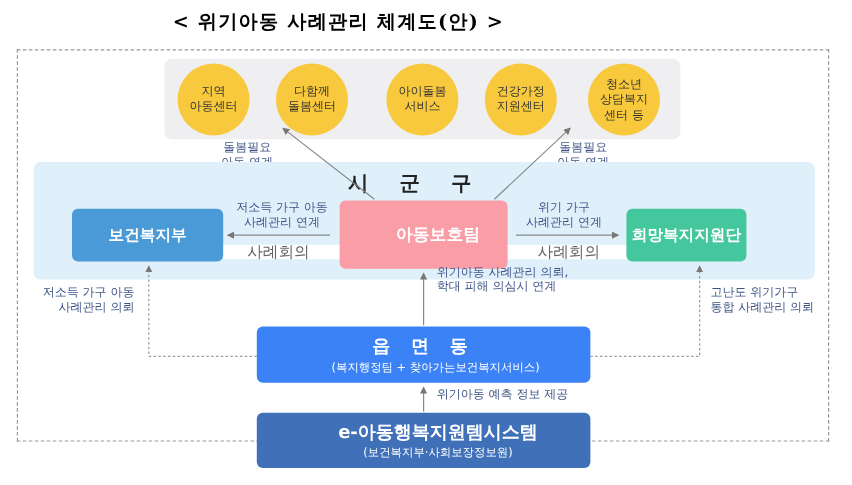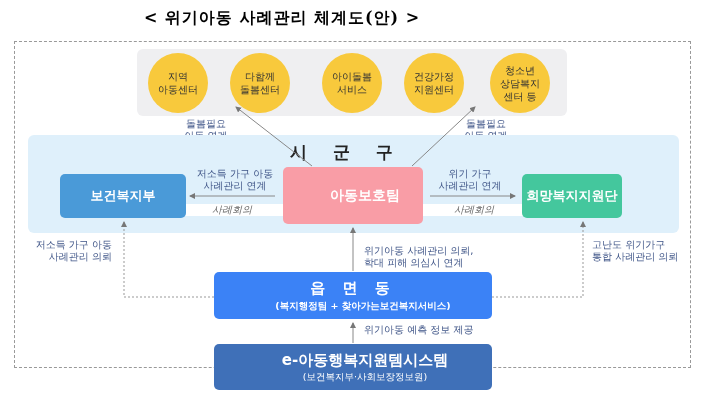--- a/index.html
+++ b/index.html
@@ -23,30 +23,30 @@
                    background: #dff0fb; border-radius: 6px; }
   .sigungu-title { position: absolute; left: 290px; top: 141px; width: 130px; 
                    font-size: 17px; font-weight: bold; color: #222; letter-spacing: 10px; }
 
   .box { position: absolute; display: flex; align-items: center; justify-content: center;
          color: #fff; font-weight: bold; border-radius: 5px; text-align: center; }
   .dream { left: 60px; top: 174px; width: 126px; height: 44px; background: #4a9ad8; font-size: 13px; }
   .child-team { left: 283px; top: 167px; width: 140px; height: 57px; background: #f99da6; font-size: 14px; padding-left: 24px; }
   .hope { left: 522px; top: 174px; width: 100px; height: 44px; background: #44c79d; font-size: 13px; }
 
-  .meeting { position: absolute; height: 12px; background: #fff; font-size: 10px; color: #666;
-             display: flex; align-items: center; justify-content: center; font-style: italic; }
+  .meeting { position: absolute; height: 12px; background: #fff; font-size: 13px; color: #666;
+             display: flex; align-items: center; justify-content: center; }
 
   .lbl { position: absolute; font-size: 10px; line-height: 11.5px; color: #3d5386; text-align: center; }
   .lbl.left { text-align: left; }
   .lbl.right { text-align: right; }
 
   .eup { left: 214px; top: 272px; width: 278px; height: 47px; background: #3b82f6; flex-direction: column; }
   .eup .t1 { font-size: 15px; font-weight: bold; letter-spacing: 6px; }
-  .eup .t2 { font-size: 9.5px; font-weight: bold; margin-top: 2px; margin-left: 20px; }
+  .eup .t2 { font-size: 9.5px; font-weight: normal; margin-top: 2px; margin-left: 20px; }
 
   .esys { left: 214px; top: 344px; width: 278px; height: 46px; background: #3f70b8; flex-direction: column; padding-left: 24px; }
   .esys .t1 { font-size: 15px; font-weight: bold; }
   .esys .t2 { font-size: 9.5px; font-weight: normal; margin-top: 1px; }
 
   svg.lines { position: absolute; left: 0; top: 0; width: 710px; height: 404px; pointer-events: none; }
 </style>
 </head>
 <body>
 
@@ -92,21 +92,21 @@
 <div class="lbl" style="left:196px; top:168px; width:78px;">
   <span>저소득 가구 아동</span><br><span>사례관리 연계</span>
 </div>
 <div class="lbl" style="left:430px; top:168px; width:80px;">
   <span>위기 가구</span><br><span>사례관리 연계</span>
 </div>
 
 <div class="lbl right" style="left:28px; top:239px; width:84px;">
   <span>저소득 가구 아동</span><br><span>사례관리 의뢰</span>
 </div>
-<div class="lbl left" style="left:364px; top:245px; width:120px;">
+<div class="lbl left" style="left:364px; top:222px; width:120px;">
   <span>위기아동 사례관리 의뢰,</span><br><span>학대 피해 의심시 연계</span>
 </div>
 <div class="lbl left" style="left:592px; top:239px; width:90px;">
   <span>고난도 위기가구</span><br><span>통합 사례관리 의뢰</span>
 </div>
 
 <div class="box eup">
   <div class="t1">읍 면 동</div>
   <div class="t2">(복지행정팀 + 찾아가는보건복지서비스)</div>
 </div>

